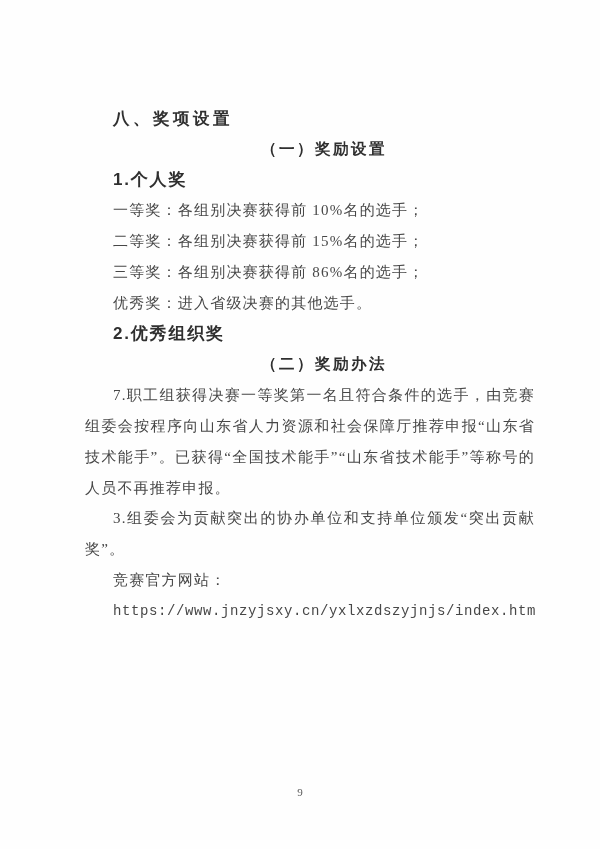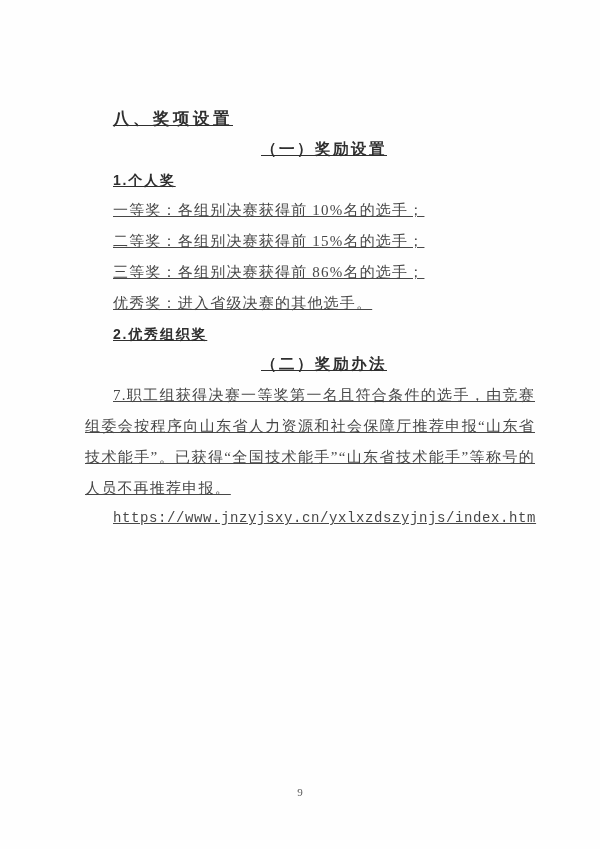--- a/index.html
+++ b/index.html
@@ -23,41 +23,40 @@
     width: 450px;
   }
   .content p {
     margin: 0;
     font-size: 15px;
     line-height: 30.8px;
     letter-spacing: 1.2px;
     text-indent: 28px;
     text-align: justify;
     color: #474747;
-    text-decoration: underline;
   }
   .content p.heading-1 {
     font-family: "Liberation Sans", "DejaVu Sans", sans-serif;
     font-weight: bold;
     font-size: 16.5px;
     letter-spacing: 3.5px;
     color: #2f2f2f;
     text-align: left;
   }
   .content p.heading-2 {
     font-weight: bold;
     font-size: 15.5px;
     letter-spacing: 2.5px;
     color: #2f2f2f;
     text-align: center;
   }
   .content p.heading-3 {
     font-family: "Liberation Sans", "DejaVu Sans", sans-serif;
     font-weight: bold;
-    font-size: 14px;
+    font-size: 17px;
     letter-spacing: 1.8px;
     color: #2f2f2f;
     text-align: left;
   }
   .content p.url-line {
     font-family: "Liberation Mono", "DejaVu Sans Mono", monospace;
     font-size: 14px;
     letter-spacing: 0.6px;
     text-align: left;
     white-space: nowrap;
@@ -81,16 +80,18 @@
     <p class="heading-1">八、奖项设置</p>
     <p class="heading-2">（一）奖励设置</p>
     <p class="heading-3">1.个人奖</p>
     <p class="body">一等奖：各组别决赛获得前 10%名的选手；</p>
     <p class="body">二等奖：各组别决赛获得前 15%名的选手；</p>
     <p class="body">三等奖：各组别决赛获得前 86%名的选手；</p>
     <p class="body">优秀奖：进入省级决赛的其他选手。</p>
     <p class="heading-3">2.优秀组织奖</p>
     <p class="heading-2">（二）奖励办法</p>
     <p class="body">7.职工组获得决赛一等奖第一名且符合条件的选手，由竞赛组委会按程序向山东省人力资源和社会保障厅推荐申报“山东省技术能手”。已获得“全国技术能手”“山东省技术能手”等称号的人员不再推荐申报。</p>
+    <p class="body">3.组委会为贡献突出的协办单位和支持单位颁发“突出贡献奖”。</p>
+    <p class="body">竞赛官方网站：</p>
     <p class="url-line">https://www.jnzyjsxy.cn/yxlxzdszyjnjs/index.htm</p>
   </div>
   <div class="page-number">9</div>
 </div>
 
 </body></html>

